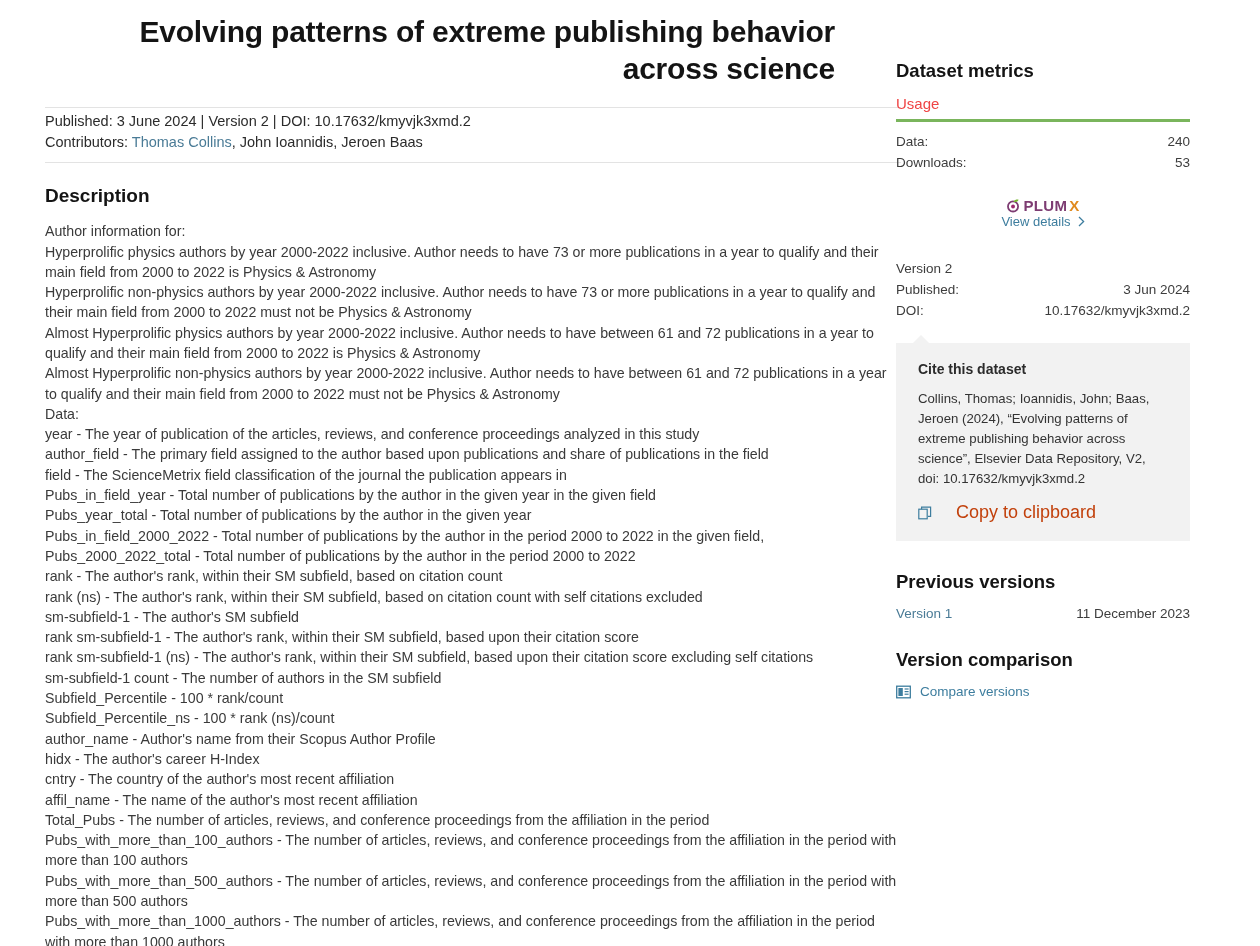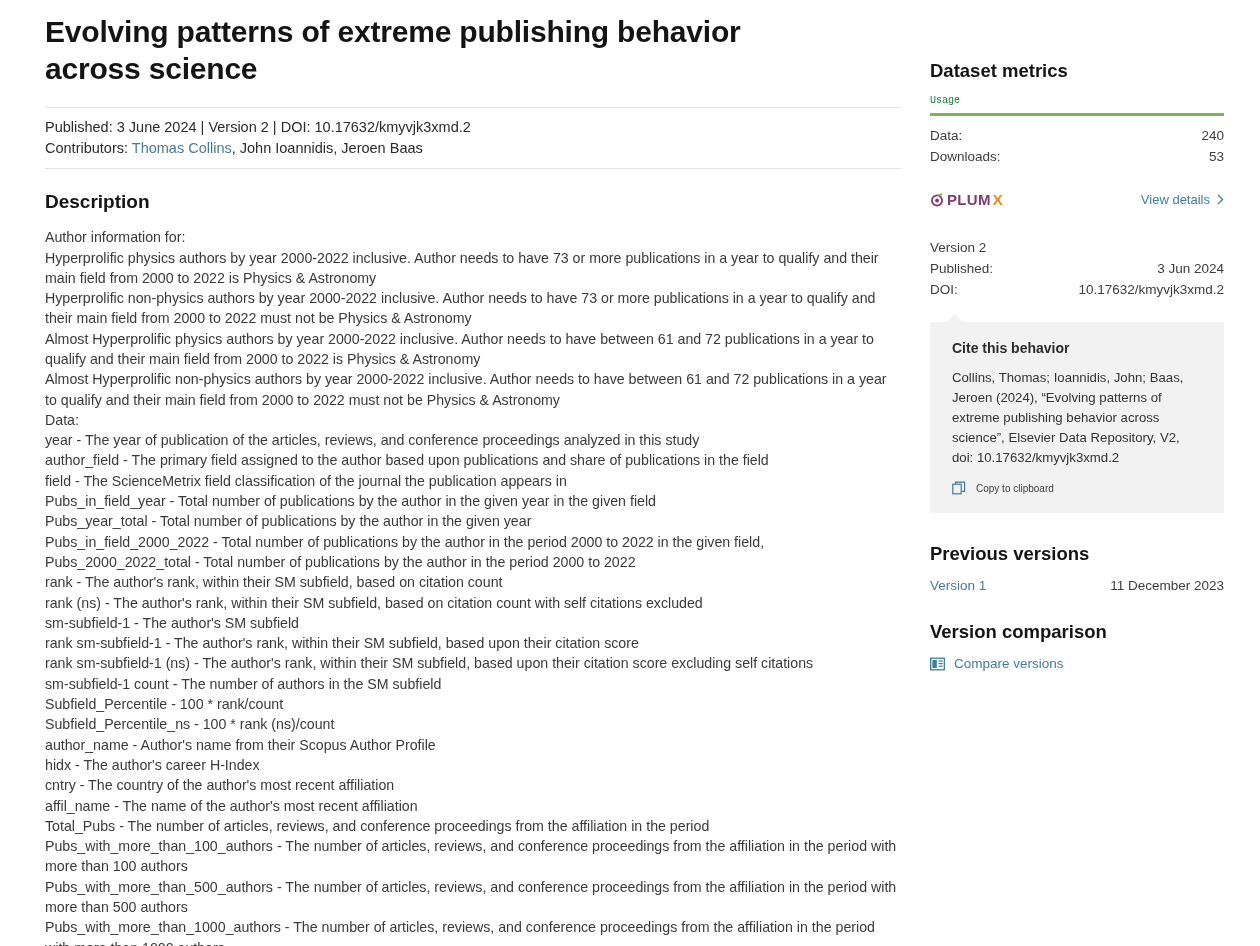--- a/index.html
+++ b/index.html
@@ -28,25 +28,26 @@
     width: 856px;
   }
   .doc-title {
     font-size: 30px;
     line-height: 1.22;
     font-weight: bold;
     letter-spacing: -0.2px;
     color: #141414;
     margin: 0 0 20px 0;
     max-width: 790px;
+    text-align: right;
   }
   .meta-block {
     border-top: 1px solid #e3e3e3;
     border-bottom: 1px solid #e3e3e3;
-    padding: 9px 0 9px 0;
+    padding: 3px 0 9px 0;
     margin-bottom: 22px;
   }
   .meta-line {
     font-size: 14.5px;
     line-height: 1.45;
     color: #2b2b2b;
   }
   .link {
     color: #4a7b96;
     text-decoration: none;
@@ -66,54 +67,54 @@
     max-width: 856px;
   }
   .desc-body p {
     margin: 0;
     padding: 0;
   }
 
   
   .side-col {
     position: absolute;
-    left: 930px;
+    left: 896px;
     top: 60px;
     width: 294px;
   }
   .side-title {
     font-size: 18.5px;
     font-weight: bold;
     color: #141414;
     margin: 0 0 13px 0;
   }
   .usage-label {
-    font-size: 10px;
-    color: #15803d;
+    font-size: 15px;
+    color: #ef4444;
     margin-bottom: 7px;
-    font-family: Liberation Mono, monospace;
   }
   .green-rule {
     height: 3px;
     background: #7ab55c;
     width: 100%;
     margin-bottom: 9px;
   }
   .kv-row {
     display: flex;
     justify-content: space-between;
     font-size: 13.5px;
     color: #3d3d3d;
     line-height: 21px;
   }
   .plumx-row {
     display: flex;
     align-items: center;
-    justify-content: space-between;
+    justify-content: flex-start;
     margin-top: 24px;
+    flex-direction: column;
   }
   .plumx-logo {
     display: flex;
     align-items: center;
     gap: 2px;
   }
   .plumx-word {
     font-size: 15px;
     font-weight: bold;
     letter-spacing: 0.3px;
@@ -164,23 +165,23 @@
   }
   .cite-text {
     font-size: 13.2px;
     line-height: 20px;
     color: #333;
     margin-bottom: 13px;
   }
   .copy-link {
     display: flex;
     align-items: center;
-    gap: 10px;
-    font-size: 10px;
-    color: #404040;
+    gap: 24px;
+    font-size: 18px;
+    color: #c2410c;
     cursor: pointer;
   }
 
   .prev-versions { margin-top: 30px; }
   .prev-row {
     display: flex;
     justify-content: space-between;
     align-items: baseline;
     font-size: 13.5px;
     margin-top: 2px;
@@ -296,21 +297,21 @@
         <span>Published:</span>
         <span>3 Jun 2024</span>
       </div>
       <div class="kv-row">
         <span>DOI:</span>
         <span>10.17632/kmyvjk3xmd.2</span>
       </div>
 
       <div class="cite-box">
         <div class="cite-pointer"></div>
-        <div class="cite-heading">Cite this behavior</div>
+        <div class="cite-heading">Cite this dataset</div>
         <div class="cite-text">Collins, Thomas; Ioannidis, John; Baas, Jeroen (2024), “Evolving patterns of extreme publishing behavior across science”, Elsevier Data Repository, V2, doi: 10.17632/kmyvjk3xmd.2</div>
         <div class="copy-link">
           <span>
             <svg width="14" height="14" viewBox="0 0 14 14">
               <rect x="0.8" y="3.2" width="8.4" height="9.6" fill="none" stroke="#3d7d9e" stroke-width="1.2"></rect>
               <path d="M3.6 3.2 L3.6 1.2 L12.6 1.2 L12.6 10.4 L10 10.4" fill="none" stroke="#3d7d9e" stroke-width="1.2"></path>
             </svg>
           </span>
           <span>Copy to clipboard</span>
         </div>

